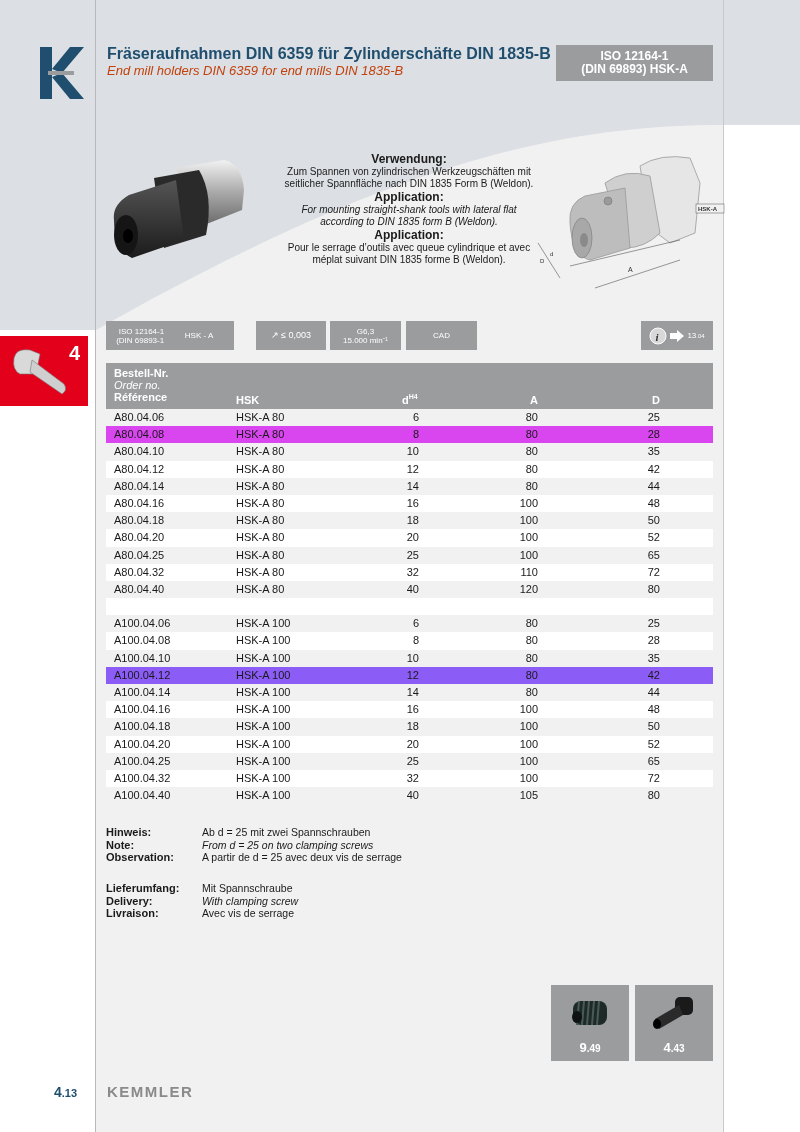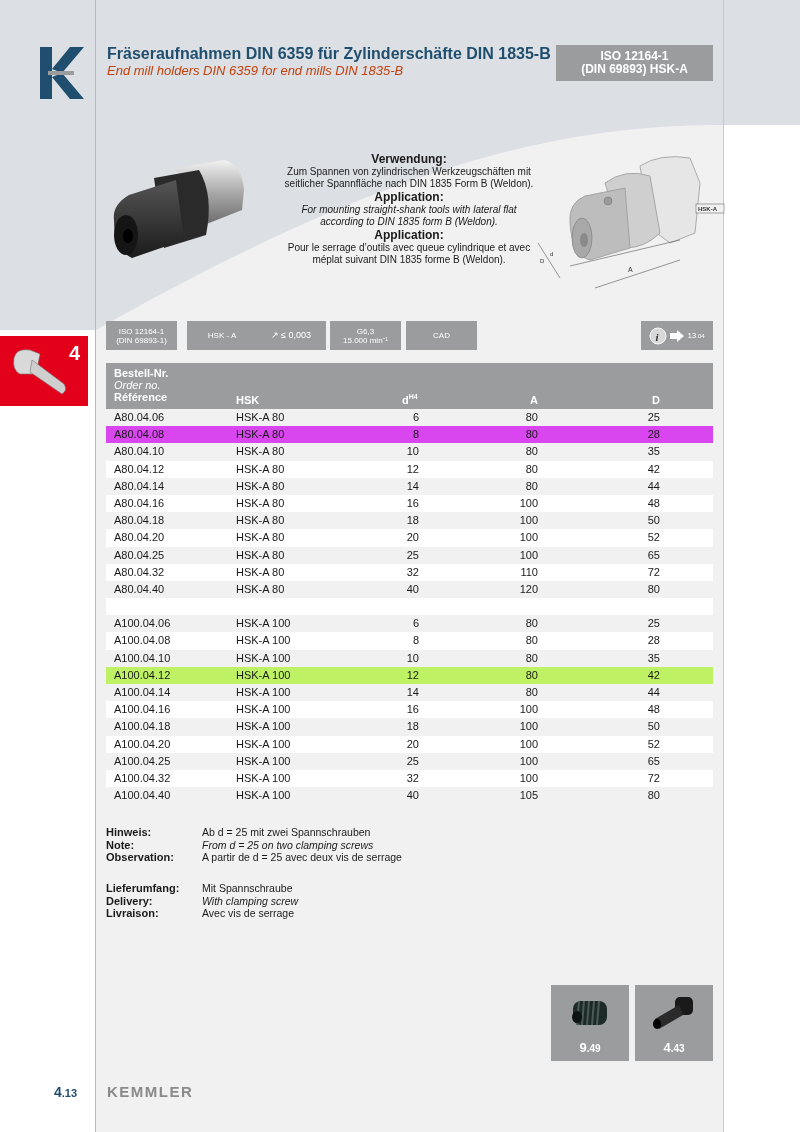--- a/index.html
+++ b/index.html
@@ -153,21 +153,21 @@
     <path d="M4 14 Q6 4 20 6 L30 10 L26 30 L10 30 Q2 26 4 14 Z" fill="#d9d9d9" stroke="#777" stroke-width="0.6"></path>
     <path d="M22 16 L54 40 Q58 46 52 50 L20 28 Z" fill="#cfcfcf" stroke="#777" stroke-width="0.6"></path>
   </svg>
   <span class="chapter-num">4</span>
 </div>
 
 <div class="spec-box" style="left:106px;width:71px">
   <span>ISO 12164-1</span>
   <span>(DIN 69893-1)</span>
 </div>
-<div class="spec-box" style="left:187px;width:70px">
+<div class="spec-box" style="left:164px;width:70px">
   <span>HSK - A</span>
 </div>
 <div class="spec-box" style="left:256px;width:70px;font-size:9px">
   <span>↗ ≤ 0,003</span>
 </div>
 <div class="spec-box" style="left:330px;width:71px">
   <span>G6,3</span>
   <span>15.000 min⁻¹</span>
 </div>
 <div class="spec-box" style="left:406px;width:71px">
@@ -292,21 +292,21 @@
         <span class="c col-a">80</span>
         <span class="c col-D">28</span>
       </div>
       <div class="row" style="background: rgb(241, 241, 241);">
         <span class="c col-ref">A100.04.10</span>
         <span class="c col-hsk">HSK-A 100</span>
         <span class="c col-d">10</span>
         <span class="c col-a">80</span>
         <span class="c col-D">35</span>
       </div>
-      <div class="row alt" style="background: #bef264;">
+      <div class="row alt" style="background: #8b5cf6;">
         <span class="c col-ref">A100.04.12</span>
         <span class="c col-hsk">HSK-A 100</span>
         <span class="c col-d">12</span>
         <span class="c col-a">80</span>
         <span class="c col-D">42</span>
       </div>
       <div class="row" style="background: rgb(241, 241, 241);">
         <span class="c col-ref">A100.04.14</span>
         <span class="c col-hsk">HSK-A 100</span>
         <span class="c col-d">14</span>

